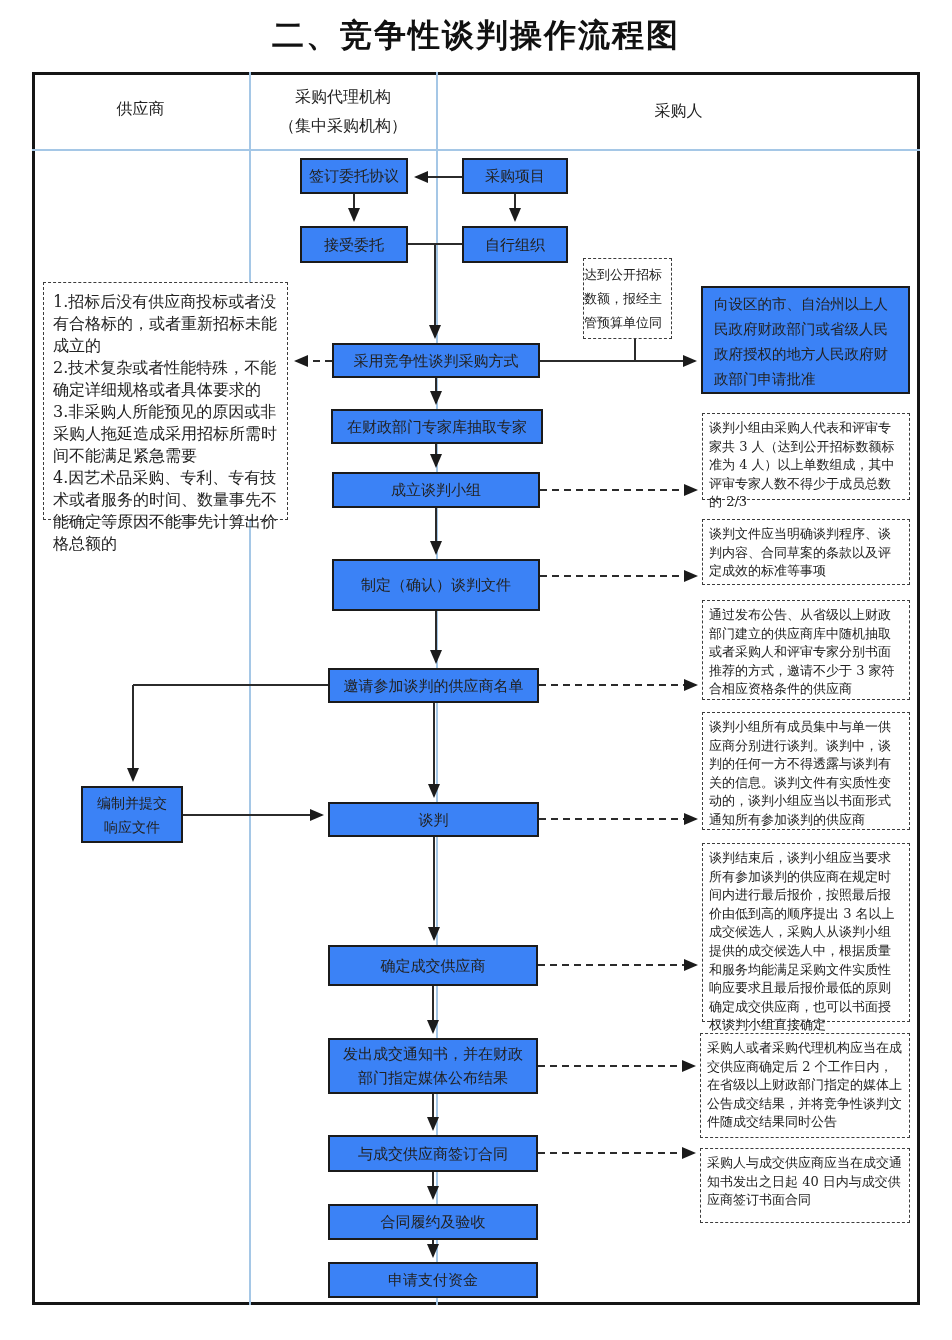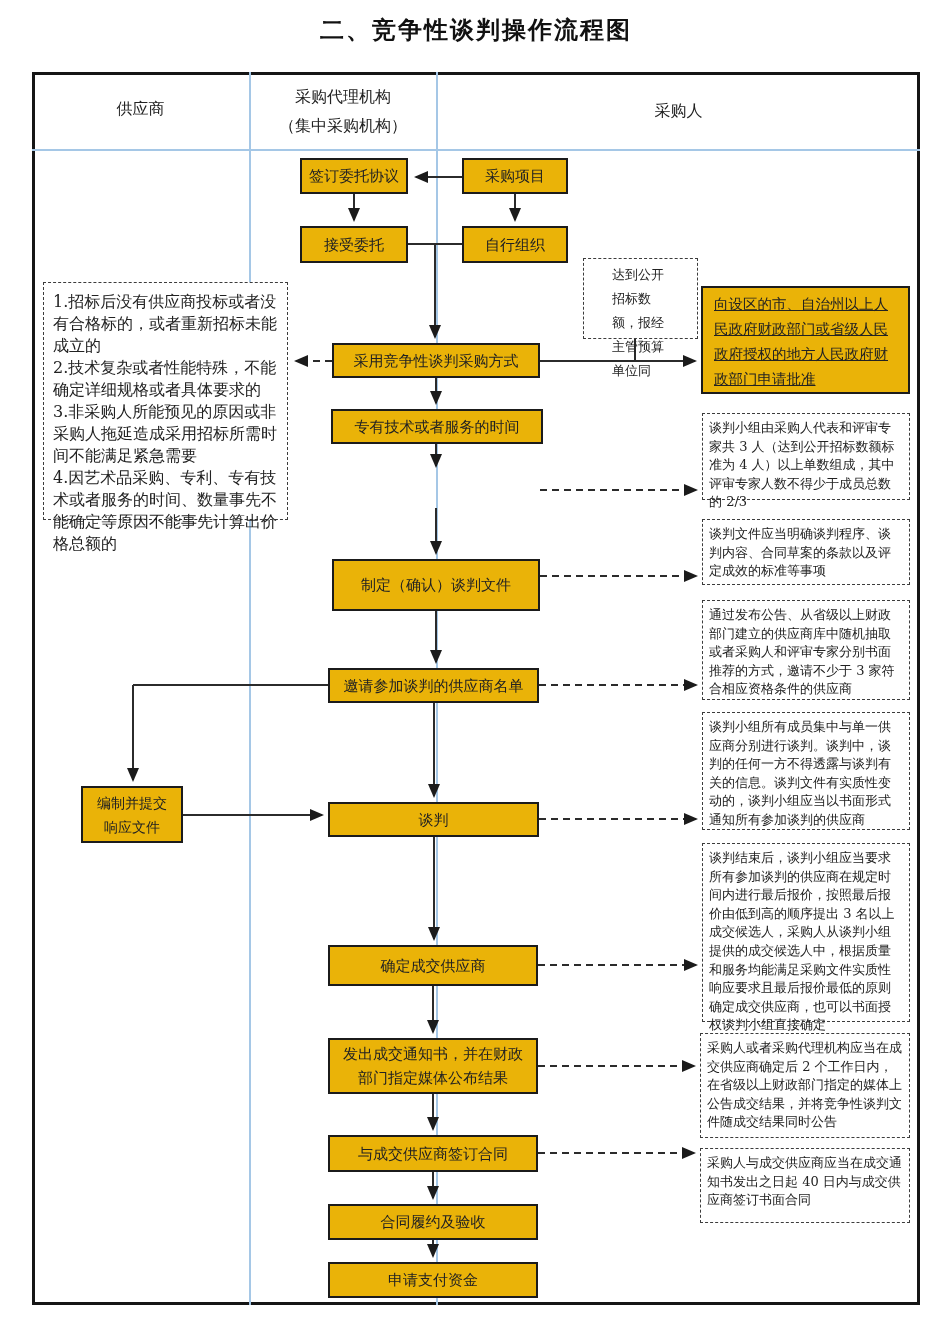--- a/index.html
+++ b/index.html
@@ -3,39 +3,39 @@
 <meta charset="utf-8">
 <style>
   html,body{margin:0;padding:0;background:#ffffff;}
   .canvas{
     position:relative;width:952px;height:1340px;background:#fff;
     font-family:"DejaVu Serif","Liberation Serif",serif;color:#222;
     overflow:hidden;
   }
   .title{
     position:absolute;left:0;top:14px;width:952px;text-align:center;
-    font-size:24px;font-weight:bold;letter-spacing:2px;color:#111;z-index:3;
+    font-size:32px;font-weight:bold;letter-spacing:2px;color:#111;z-index:3;
   }
   .frame{
     position:absolute;left:32px;top:72px;width:888px;height:1233px;
     border:3px solid #151515;box-sizing:border-box;z-index:0;background:#fff;
   }
   .div-v{position:absolute;width:2px;background:#a5c7e6;z-index:0;}
   .div-v1{left:249px;top:72px;height:1233px;}
   .div-v2{left:436px;top:72px;height:1233px;}
   .div-h{position:absolute;left:32px;top:149px;width:888px;height:2px;background:#a5c7e6;z-index:0;}
   .lane-label{
     position:absolute;z-index:2;text-align:center;font-size:16px;color:#222;line-height:29px;
   }
   .h-supplier{left:32px;top:94px;width:217px;}
   .h-agency{left:249px;top:82px;width:188px;}
   .h-purchaser{left:437px;top:96px;width:483px;}
   svg.wires{position:absolute;left:0;top:0;z-index:1;pointer-events:none;}
   .flowbox{
-    position:absolute;box-sizing:border-box;background:#eab308;border:2px solid #1b1b1b;
+    position:absolute;box-sizing:border-box;background:#3b82f6;border:2px solid #1b1b1b;
     display:flex;align-items:center;justify-content:center;text-align:center;
     font-size:15px;line-height:24px;padding:2px 6px;z-index:2;color:#222;
   }
   .b-sign{left:300px;top:158px;width:108px;height:36px;}
   .b-project{left:462px;top:158px;width:106px;height:36px;}
   .b-accept{left:300px;top:226px;width:108px;height:37px;}
   .b-self{left:462px;top:226px;width:106px;height:37px;}
   .b-adopt{left:332px;top:343px;width:208px;height:35px;}
   .b-experts{left:331px;top:409px;width:212px;height:35px;}
   .b-group{left:332px;top:472px;width:208px;height:36px;}
@@ -43,28 +43,28 @@
   .b-invite{left:328px;top:668px;width:211px;height:35px;}
   .b-negotiate{left:328px;top:802px;width:211px;height:35px;}
   .b-determine{left:328px;top:945px;width:210px;height:41px;}
   .b-notice{left:328px;top:1038px;width:210px;height:56px;}
   .b-contract{left:328px;top:1135px;width:210px;height:37px;}
   .b-perform{left:328px;top:1204px;width:210px;height:36px;}
   .b-payment{left:328px;top:1262px;width:210px;height:36px;}
   .b-response{left:81px;top:786px;width:102px;height:57px;font-size:14px;padding:2px 14px;}
   .b-approval{
     left:701px;top:286px;width:209px;height:108px;display:block;text-align:left;
-    font-size:14.5px;line-height:25px;padding:4px 11px;text-decoration:underline;
+    font-size:14.5px;line-height:25px;padding:4px 11px;
   }
   .notebox{
     position:absolute;box-sizing:border-box;background:#fff;border:1.5px dashed #3c3c3c;
     font-size:13px;line-height:18.6px;padding:5px 6px;text-align:left;z-index:2;color:#222;
   }
   .n-conditions{left:43px;top:282px;width:245px;height:238px;font-size:16px;line-height:22px;padding:8px 9px;}
-  .n-threshold{left:583px;top:258px;width:115px;height:81px;line-height:24px;padding:4px 28px;}
+  .n-threshold{left:583px;top:258px;width:89px;height:81px;line-height:24px;padding:4px 0;}
   .n-r1{left:702px;top:413px;width:208px;height:87px;}
   .n-r2{left:702px;top:519px;width:208px;height:66px;}
   .n-r3{left:702px;top:600px;width:208px;height:100px;}
   .n-r4{left:702px;top:712px;width:208px;height:118px;}
   .n-r5{left:702px;top:843px;width:208px;height:179px;}
   .n-r6{left:700px;top:1033px;width:210px;height:105px;}
   .n-r7{left:700px;top:1148px;width:210px;height:75px;}
   .cond-item{margin:0;}
 </style>
 </head>
@@ -124,21 +124,22 @@
       <line x1="538" y1="1066" x2="694" y2="1066" marker-end="url(#ah)"></line>
       <line x1="538" y1="1153" x2="694" y2="1153" marker-end="url(#ah)"></line>
     </g>
   </svg>
 
   <div class="flowbox b-sign">签订委托协议</div>
   <div class="flowbox b-project">采购项目</div>
   <div class="flowbox b-accept">接受委托</div>
   <div class="flowbox b-self">自行组织</div>
   <div class="flowbox b-adopt">采用竞争性谈判采购方式</div>
-  <div class="flowbox b-experts">专有技术或者服务的时间</div>
+  <div class="flowbox b-experts">在财政部门专家库抽取专家</div>
+  <div class="flowbox b-group">成立谈判小组</div>
   <div class="flowbox b-docs">制定（确认）谈判文件</div>
   <div class="flowbox b-invite">邀请参加谈判的供应商名单</div>
   <div class="flowbox b-negotiate">谈判</div>
   <div class="flowbox b-determine">确定成交供应商</div>
   <div class="flowbox b-notice">发出成交通知书，并在财政部门指定媒体公布结果</div>
   <div class="flowbox b-contract">与成交供应商签订合同</div>
   <div class="flowbox b-perform">合同履约及验收</div>
   <div class="flowbox b-payment">申请支付资金</div>
   <div class="flowbox b-response">编制并提交响应文件</div>
   <div class="flowbox b-approval">向设区的市、自治州以上人民政府财政部门或省级人民政府授权的地方人民政府财政部门申请批准</div>

